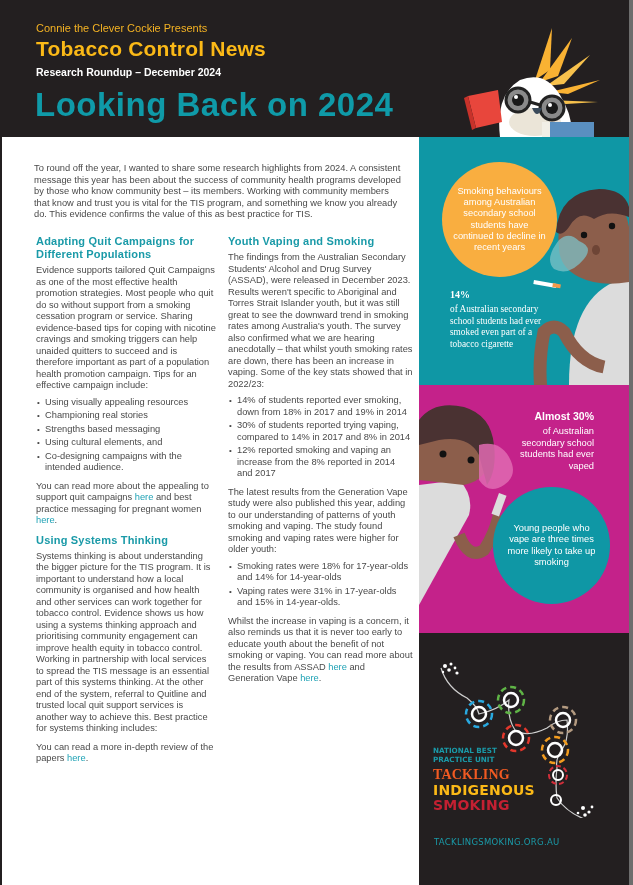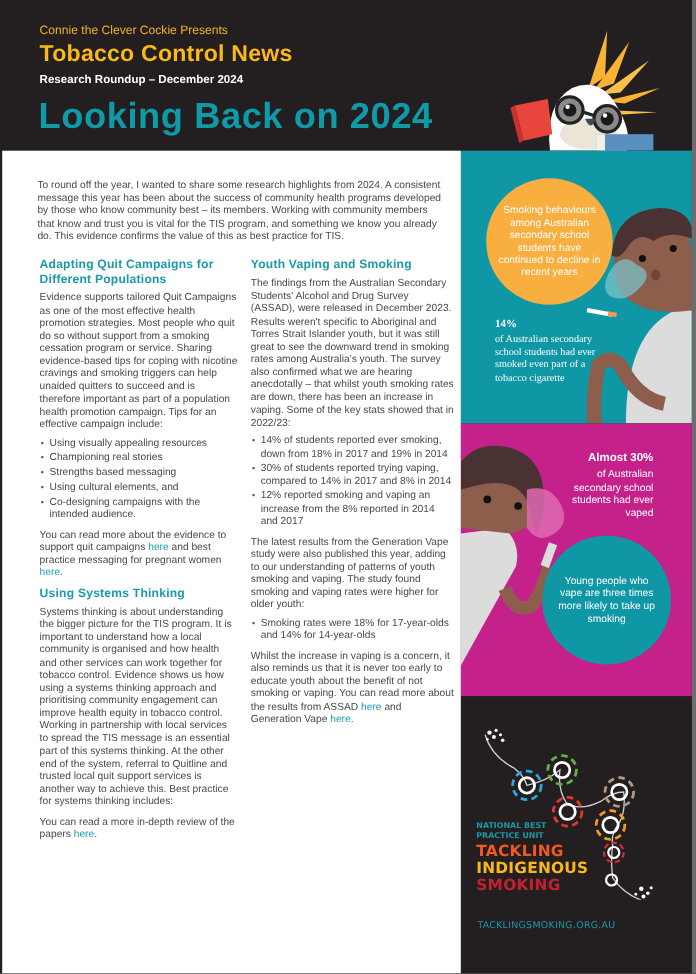--- a/index.html
+++ b/index.html
@@ -46,21 +46,21 @@
   .mag-stat { position: absolute; left: 90px; top: 25px; width: 85px; text-align: right; color: #ffffff; }
   .mag-stat .num { font-size: 10.5px; font-weight: bold; }
   .mag-stat .desc { font-size: 9.3px; line-height: 11.5px; margin-top: 4px; }
   .teal-circle { position: absolute; left: 74px; top: 102px; width: 117px; height: 117px; border-radius: 50%; background: #0f97a5; display: flex; align-items: center; justify-content: center; text-align: center; }
   .teal-circle span { font-size: 9.3px; line-height: 11.3px; color: #ffffff; width: 90px; }
 
   .logo-art { position: absolute; left: 18px; top: 25px; width: 160px; height: 160px; }
   .logo-text { position: absolute; left: 14px; top: 114px; font-family: "DejaVu Sans", sans-serif; }
   .nbpu { font-size: 7.2px; font-weight: bold; color: #1a9aa8; line-height: 8.5px; width: 80px; }
   .tis-line { font-size: 14px; font-weight: bold; line-height: 15.5px; letter-spacing: 0.2px; }
-  .tis1 { color: #f15a22; margin-top: 3px; }
+  .tis1 { color: #f15a22; margin-top: 3px; font-family: Liberation Serif, serif; }
   .tis2 { color: #fbb917; }
   .tis3 { color: #c42032; }
   .tis-url { position: absolute; left: 15px; top: 204px; font-size: 8.5px; color: #1a9aa8; letter-spacing: 0.3px; font-family: "DejaVu Sans", sans-serif; }
 </style>
 </head>
 <body>
 
 <div class="page">
 
   <div class="presents">Connie the Clever Cockie Presents</div>
@@ -105,38 +105,39 @@
   <div class="col1 txt">
     <h2 class="h2">Adapting Quit Campaigns for Different Populations</h2>
     <p class="p">Evidence supports tailored Quit Campaigns as one of the most effective health promotion strategies. Most people who quit do so without support from a smoking cessation program or service. Sharing evidence-based tips for coping with nicotine cravings and smoking triggers can help unaided quitters to succeed and is therefore important as part of a population health promotion campaign. Tips for an effective campaign include:</p>
     <ul class="bul">
       <li>Using visually appealing resources</li>
       <li>Championing real stories</li>
       <li>Strengths based messaging</li>
       <li>Using cultural elements, and</li>
       <li>Co-designing campaigns with the intended audience.</li>
     </ul>
-    <p class="gap"><span>You can read more about the evidence to support quit campaigns </span><a class="link">here</a><span> and best practice messaging for pregnant women </span><a class="link">here</a><span>.</span></p>
+    <p class="gap"><span>You can read more about the appealing to support quit campaigns </span><a class="link">here</a><span> and best practice messaging for pregnant women </span><a class="link">here</a><span>.</span></p>
 
     <h2 class="h2 gap">Using Systems Thinking</h2>
     <p class="p">Systems thinking is about understanding the bigger picture for the TIS program. It is important to understand how a local community is organised and how health and other services can work together for tobacco control. Evidence shows us how using a systems thinking approach and prioritising community engagement can improve health equity in tobacco control. Working in partnership with local services to spread the TIS message is an essential part of this systems thinking. At the other end of the system, referral to Quitline and trusted local quit support services is another way to achieve this. Best practice for systems thinking includes:</p>
     <p class="gap"><span>You can read a more in-depth review of the papers </span><a class="link">here</a><span>.</span></p>
   </div>
 
   <div class="col2 txt">
     <h2 class="h2">Youth Vaping and Smoking</h2>
     <p class="p">The findings from the Australian Secondary Students' Alcohol and Drug Survey (ASSAD), were released in December 2023. Results weren't specific to Aboriginal and Torres Strait Islander youth, but it was still great to see the downward trend in smoking rates among Australia's youth. The survey also confirmed what we are hearing anecdotally – that whilst youth smoking rates are down, there has been an increase in vaping. Some of the key stats showed that in 2022/23:</p>
     <ul class="bul">
       <li>14% of students reported ever smoking, down from 18% in 2017 and 19% in 2014</li>
       <li>30% of students reported trying vaping, compared to 14% in 2017 and 8% in 2014</li>
       <li>12% reported smoking and vaping an increase from the 8% reported in 2014 and 2017</li>
     </ul>
     <p class="gap">The latest results from the Generation Vape study were also published this year, adding to our understanding of patterns of youth smoking and vaping. The study found smoking and vaping rates were higher for older youth:</p>
     <ul class="bul">
       <li>Smoking rates were 18% for 17-year-olds and 14% for 14-year-olds</li>
+      <li>Vaping rates were 31% in 17-year-olds and 15% in 14-year-olds.</li>
     </ul>
     <p class="gap"><span>Whilst the increase in vaping is a concern, it also reminds us that it is never too early to educate youth about the benefit of not smoking or vaping. You can read more about the results from ASSAD </span><a class="link">here</a><span> and Generation Vape </span><a class="link">here</a><span>.</span></p>
   </div>
 
   <div class="teal-panel">
     <svg style="position:absolute;left:0;top:0;width:210px;height:248px" viewBox="0 0 210 248">
       <path d="M150 248 Q150 165 195 145 L210 145 L210 248 Z" fill="#dcdcdc"></path>
       <path d="M140 110 Q135 70 170 62 Q205 58 210 90 L210 145 Q180 150 160 140 Q140 130 140 110 Z" fill="#8c5e4b"></path>
       <path d="M137 95 Q140 55 180 52 Q205 52 210 70 L210 80 Q190 72 175 82 Q160 72 150 90 Q143 100 137 95 Z" fill="#4a3232"></path>
       <circle cx="165" cy="98" r="3.2" fill="#111"></circle>

